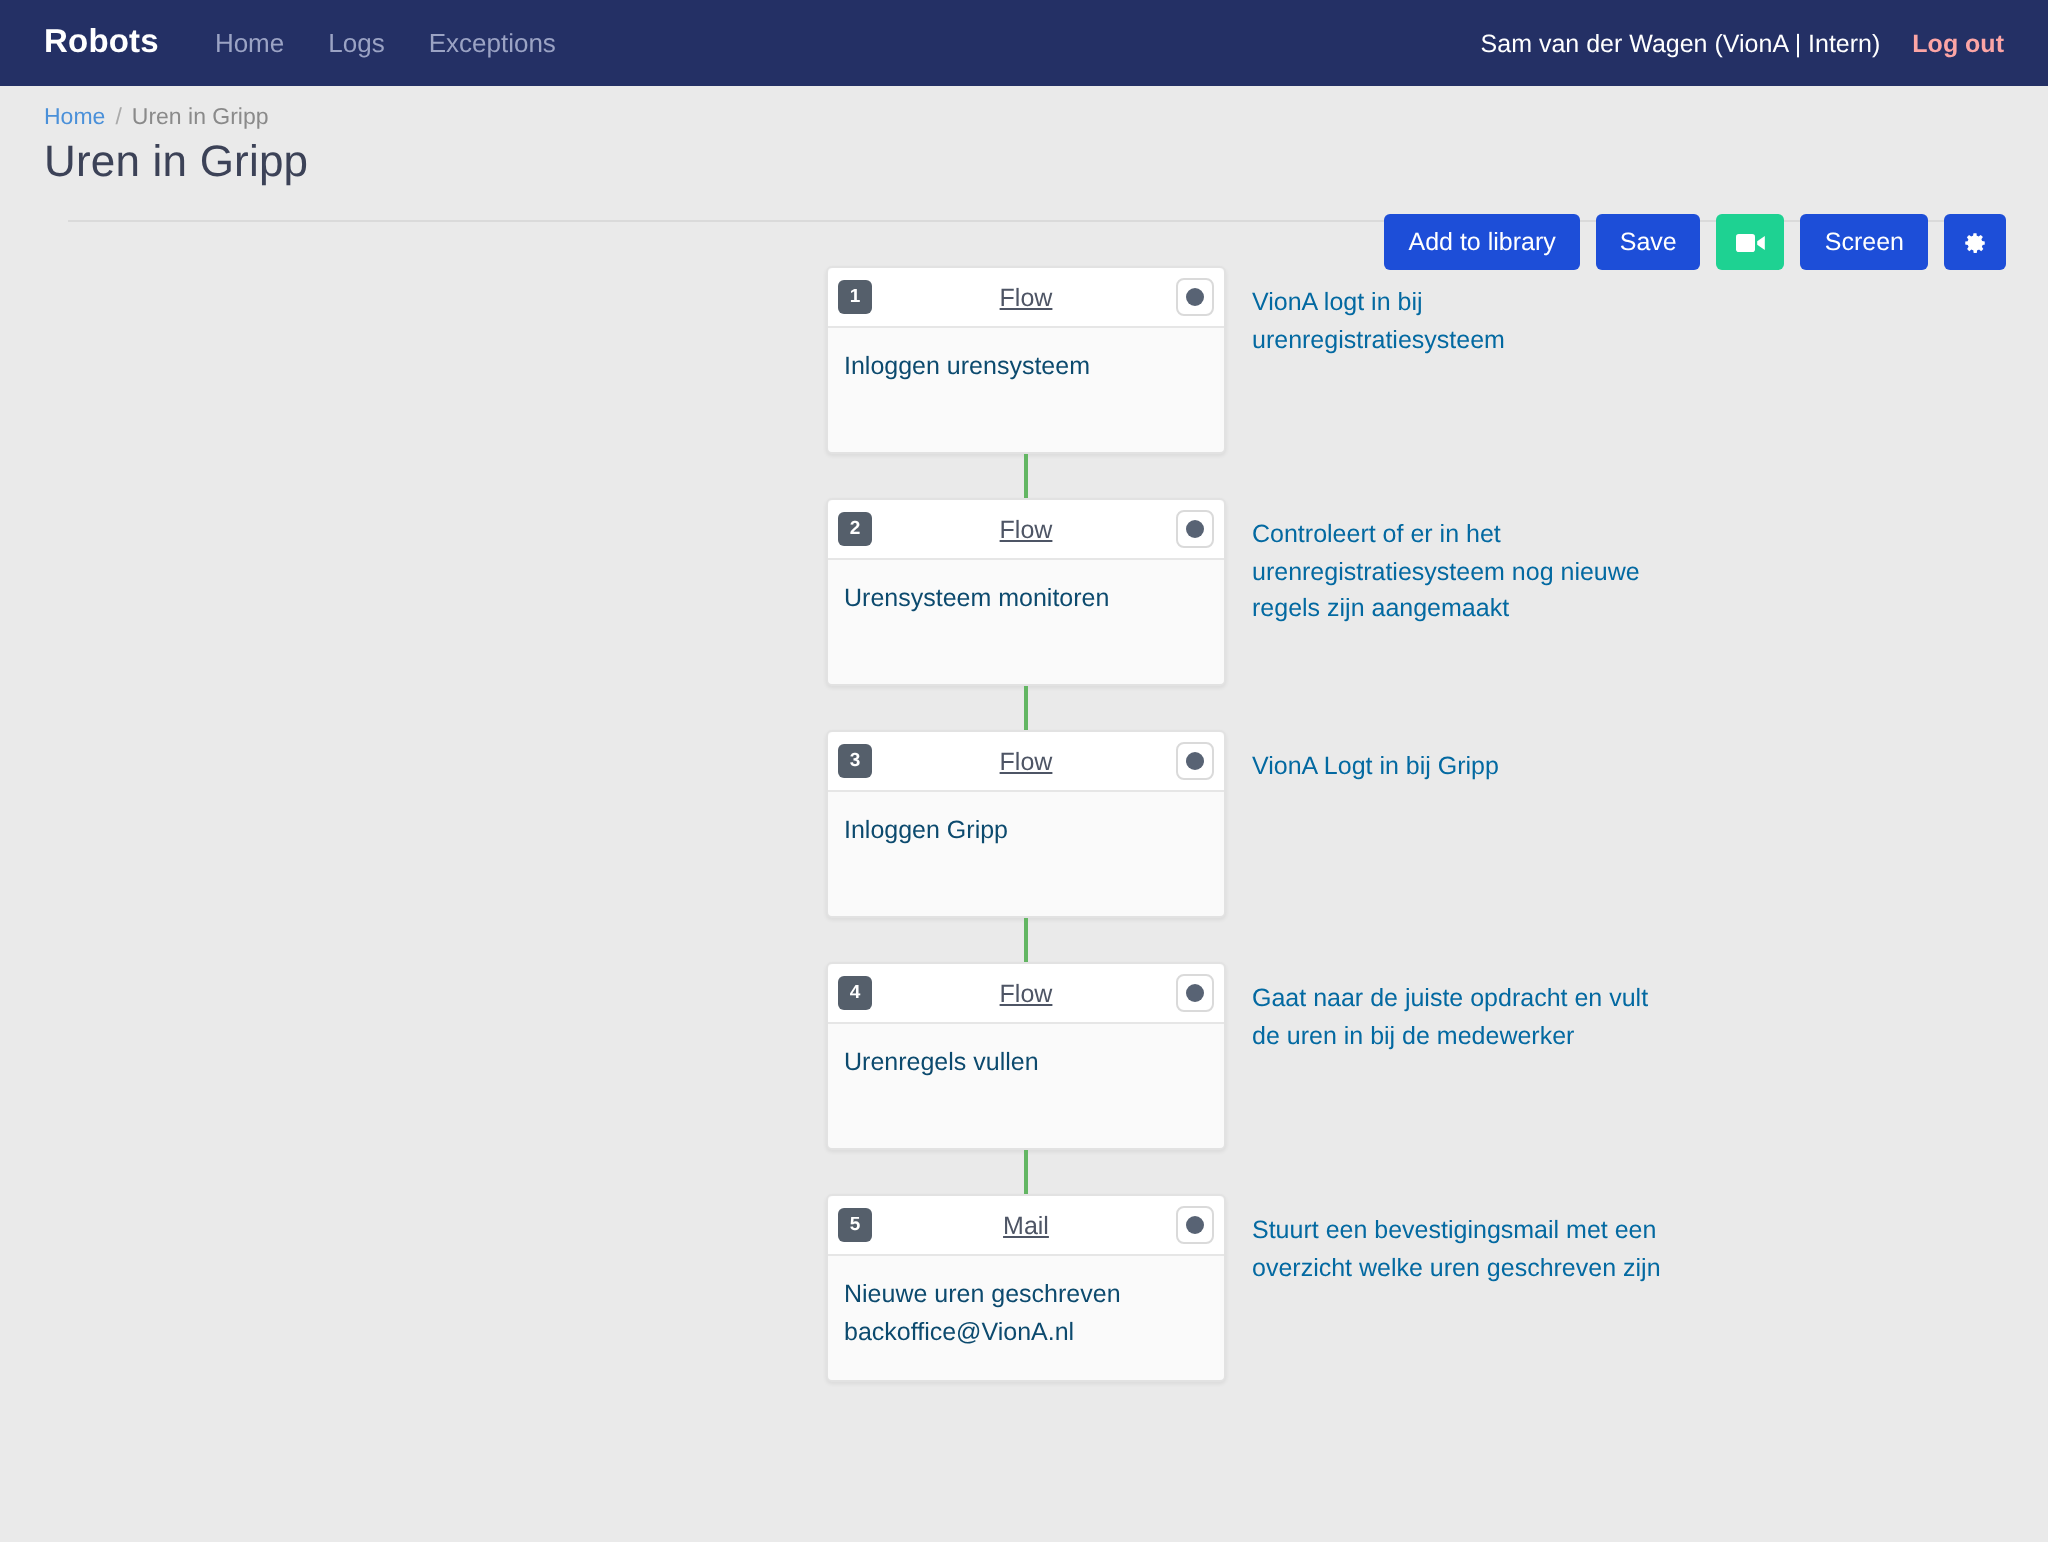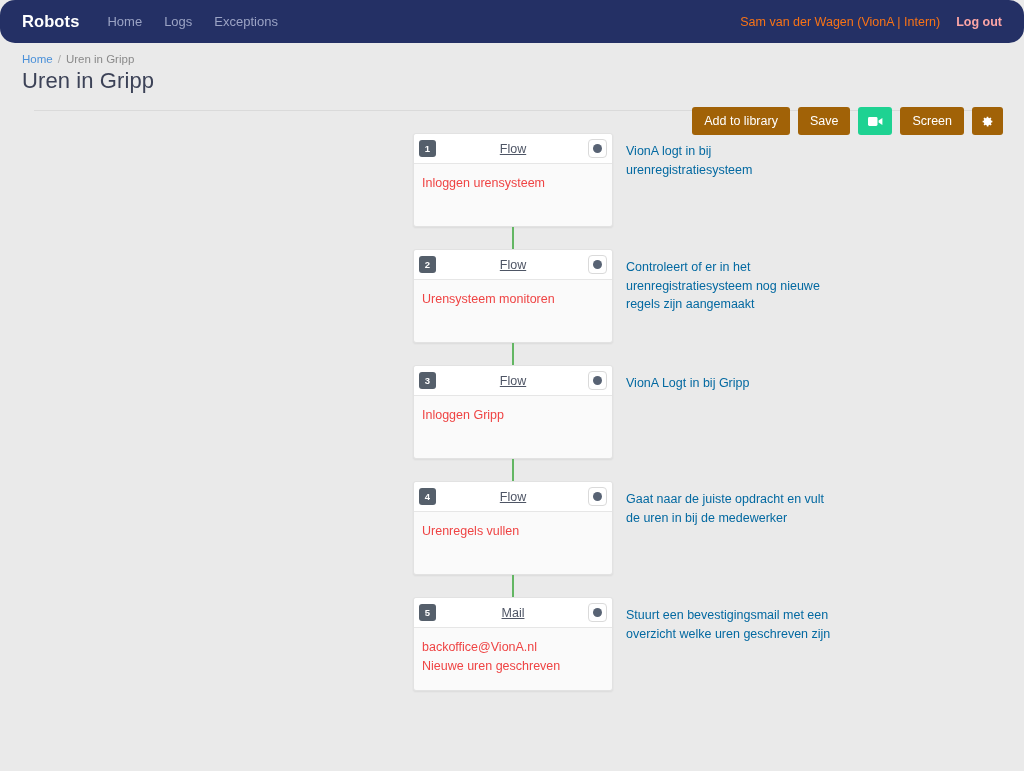--- a/index.html
+++ b/index.html
@@ -19,21 +19,20 @@
   }
 
   
   .navbar {
     height: 43px;
     background: #243065;
     display: flex;
     align-items: center;
     padding: 0 22px 0 22px;
     position: relative;
-    border-radius: 15px;
   }
   .brand {
     color: #ffffff;
     font-size: 16.5px;
     font-weight: bold;
     letter-spacing: .1px;
     margin-right: 28px;
     text-decoration: none;
   }
   .nav-links {
@@ -46,21 +45,21 @@
     font-size: 13px;
     text-decoration: none;
   }
   .nav-right {
     margin-left: auto;
     display: flex;
     align-items: center;
     gap: 16px;
   }
   .nav-user {
-    color: #f97316;
+    color: #ffffff;
     font-size: 12.5px;
   }
   .nav-logout {
     color: #fca5a5;
     font-size: 12.5px;
     font-weight: bold;
     text-decoration: none;
   }
 
   
@@ -95,21 +94,21 @@
     position: absolute;
     right: 21px;
     top: 64px;
     display: flex;
     align-items: center;
     gap: 8px;
   }
   .btn {
     border: none;
     border-radius: 3px;
-    background: #a16207;
+    background: #1d4ed8;
     color: #ffffff;
     font-family: "Liberation Sans", sans-serif;
     font-size: 12.5px;
     height: 28px;
     padding: 0 12px;
     cursor: pointer;
     line-height: 28px;
     display: inline-flex;
     align-items: center;
     justify-content: center;
@@ -212,21 +211,21 @@
     height: 9px;
     border-radius: 50%;
     background: #586374;
   }
   .card-body {
     min-height: 62px;
     padding: 10px 8px 10px 8px;
   }
   .card-line {
     font-size: 12.5px;
-    color: #ef4444;
+    color: #0c4a6e;
     line-height: 1.55;
   }
 
   .step-desc {
     position: absolute;
     left: 213px;
     top: 9px;
     width: 215px;
     font-size: 12.5px;
     color: #0369a1;
@@ -351,20 +350,20 @@
       <div class="step-wrap" style="margin-bottom: 0px;">
         <div class="card">
           <div class="card-head">
             <div class="step-badge">5</div>
             <div class="card-title">Mail</div>
             <div class="dot-btn">
               <span class="dot"></span>
             </div>
           </div>
           <div class="card-body">
+            <div class="card-line">Nieuwe uren geschreven</div>
             <div class="card-line">backoffice@VionA.nl</div>
-            <div class="card-line">Nieuwe uren geschreven</div>
           </div>
         </div>
         <div class="step-desc">Stuurt een bevestigingsmail met een overzicht welke uren geschreven zijn</div>
       </div>
     </div>
 </div>
 
 </body></html>

